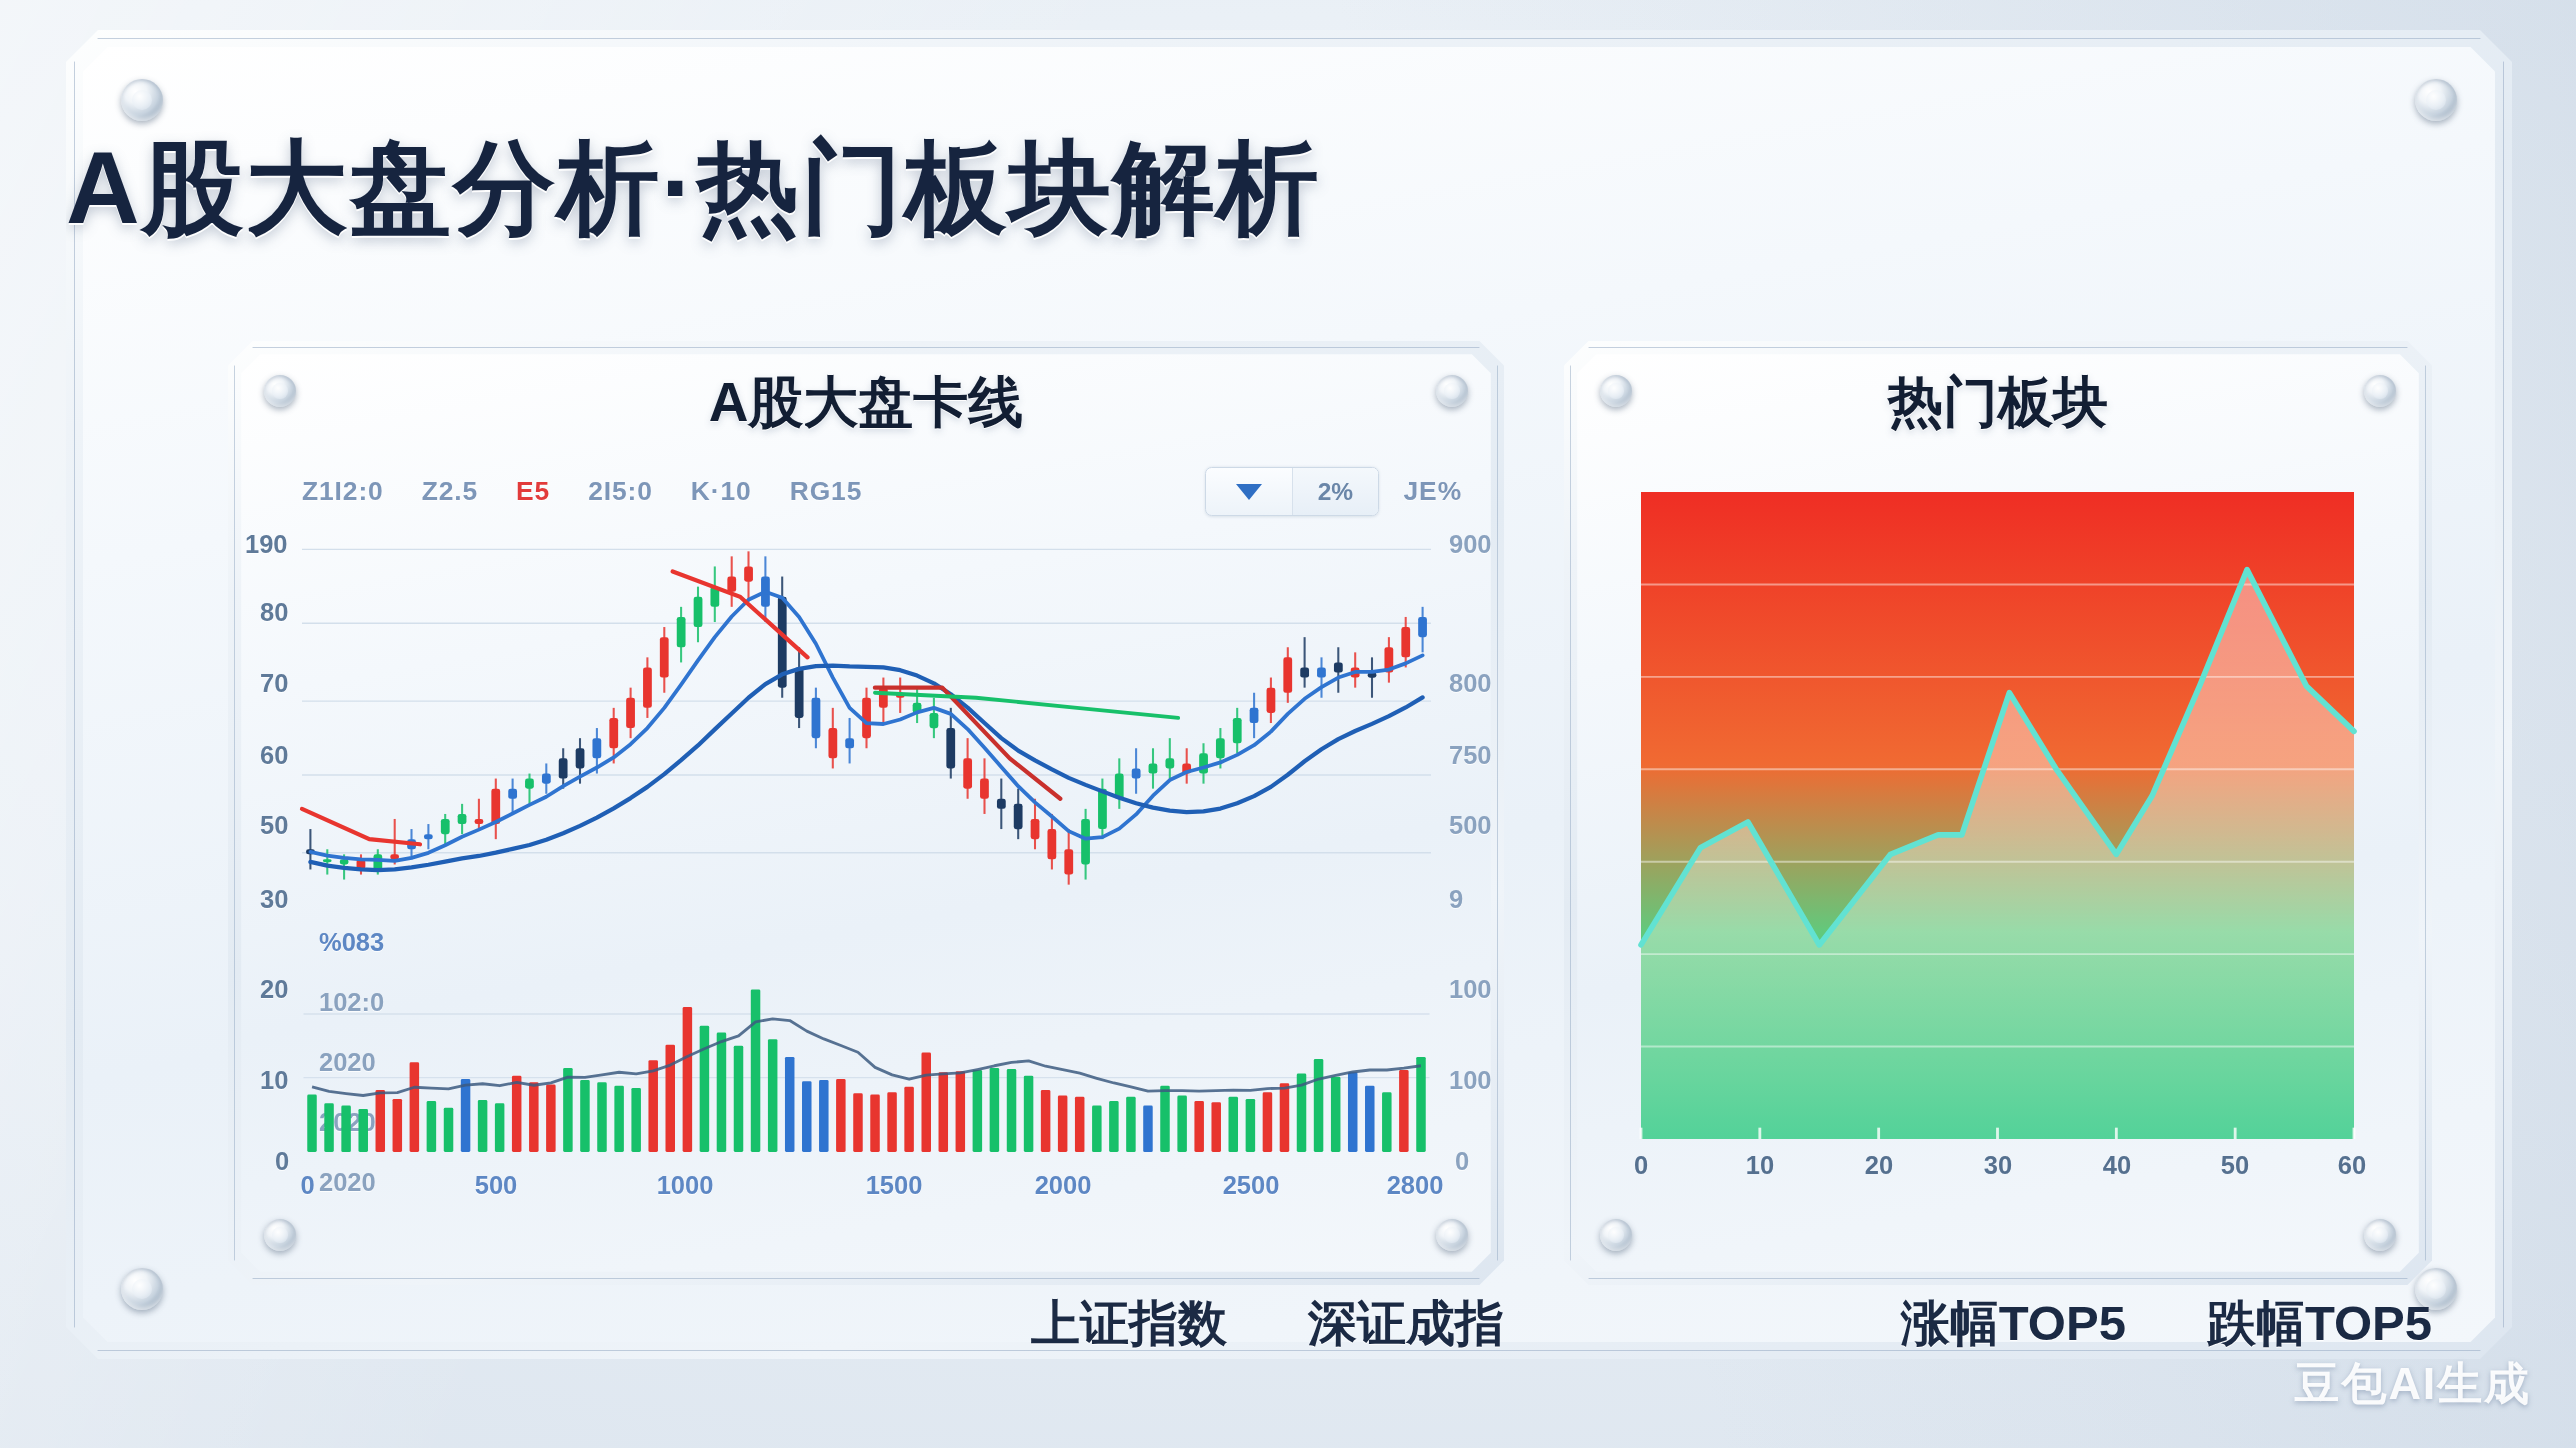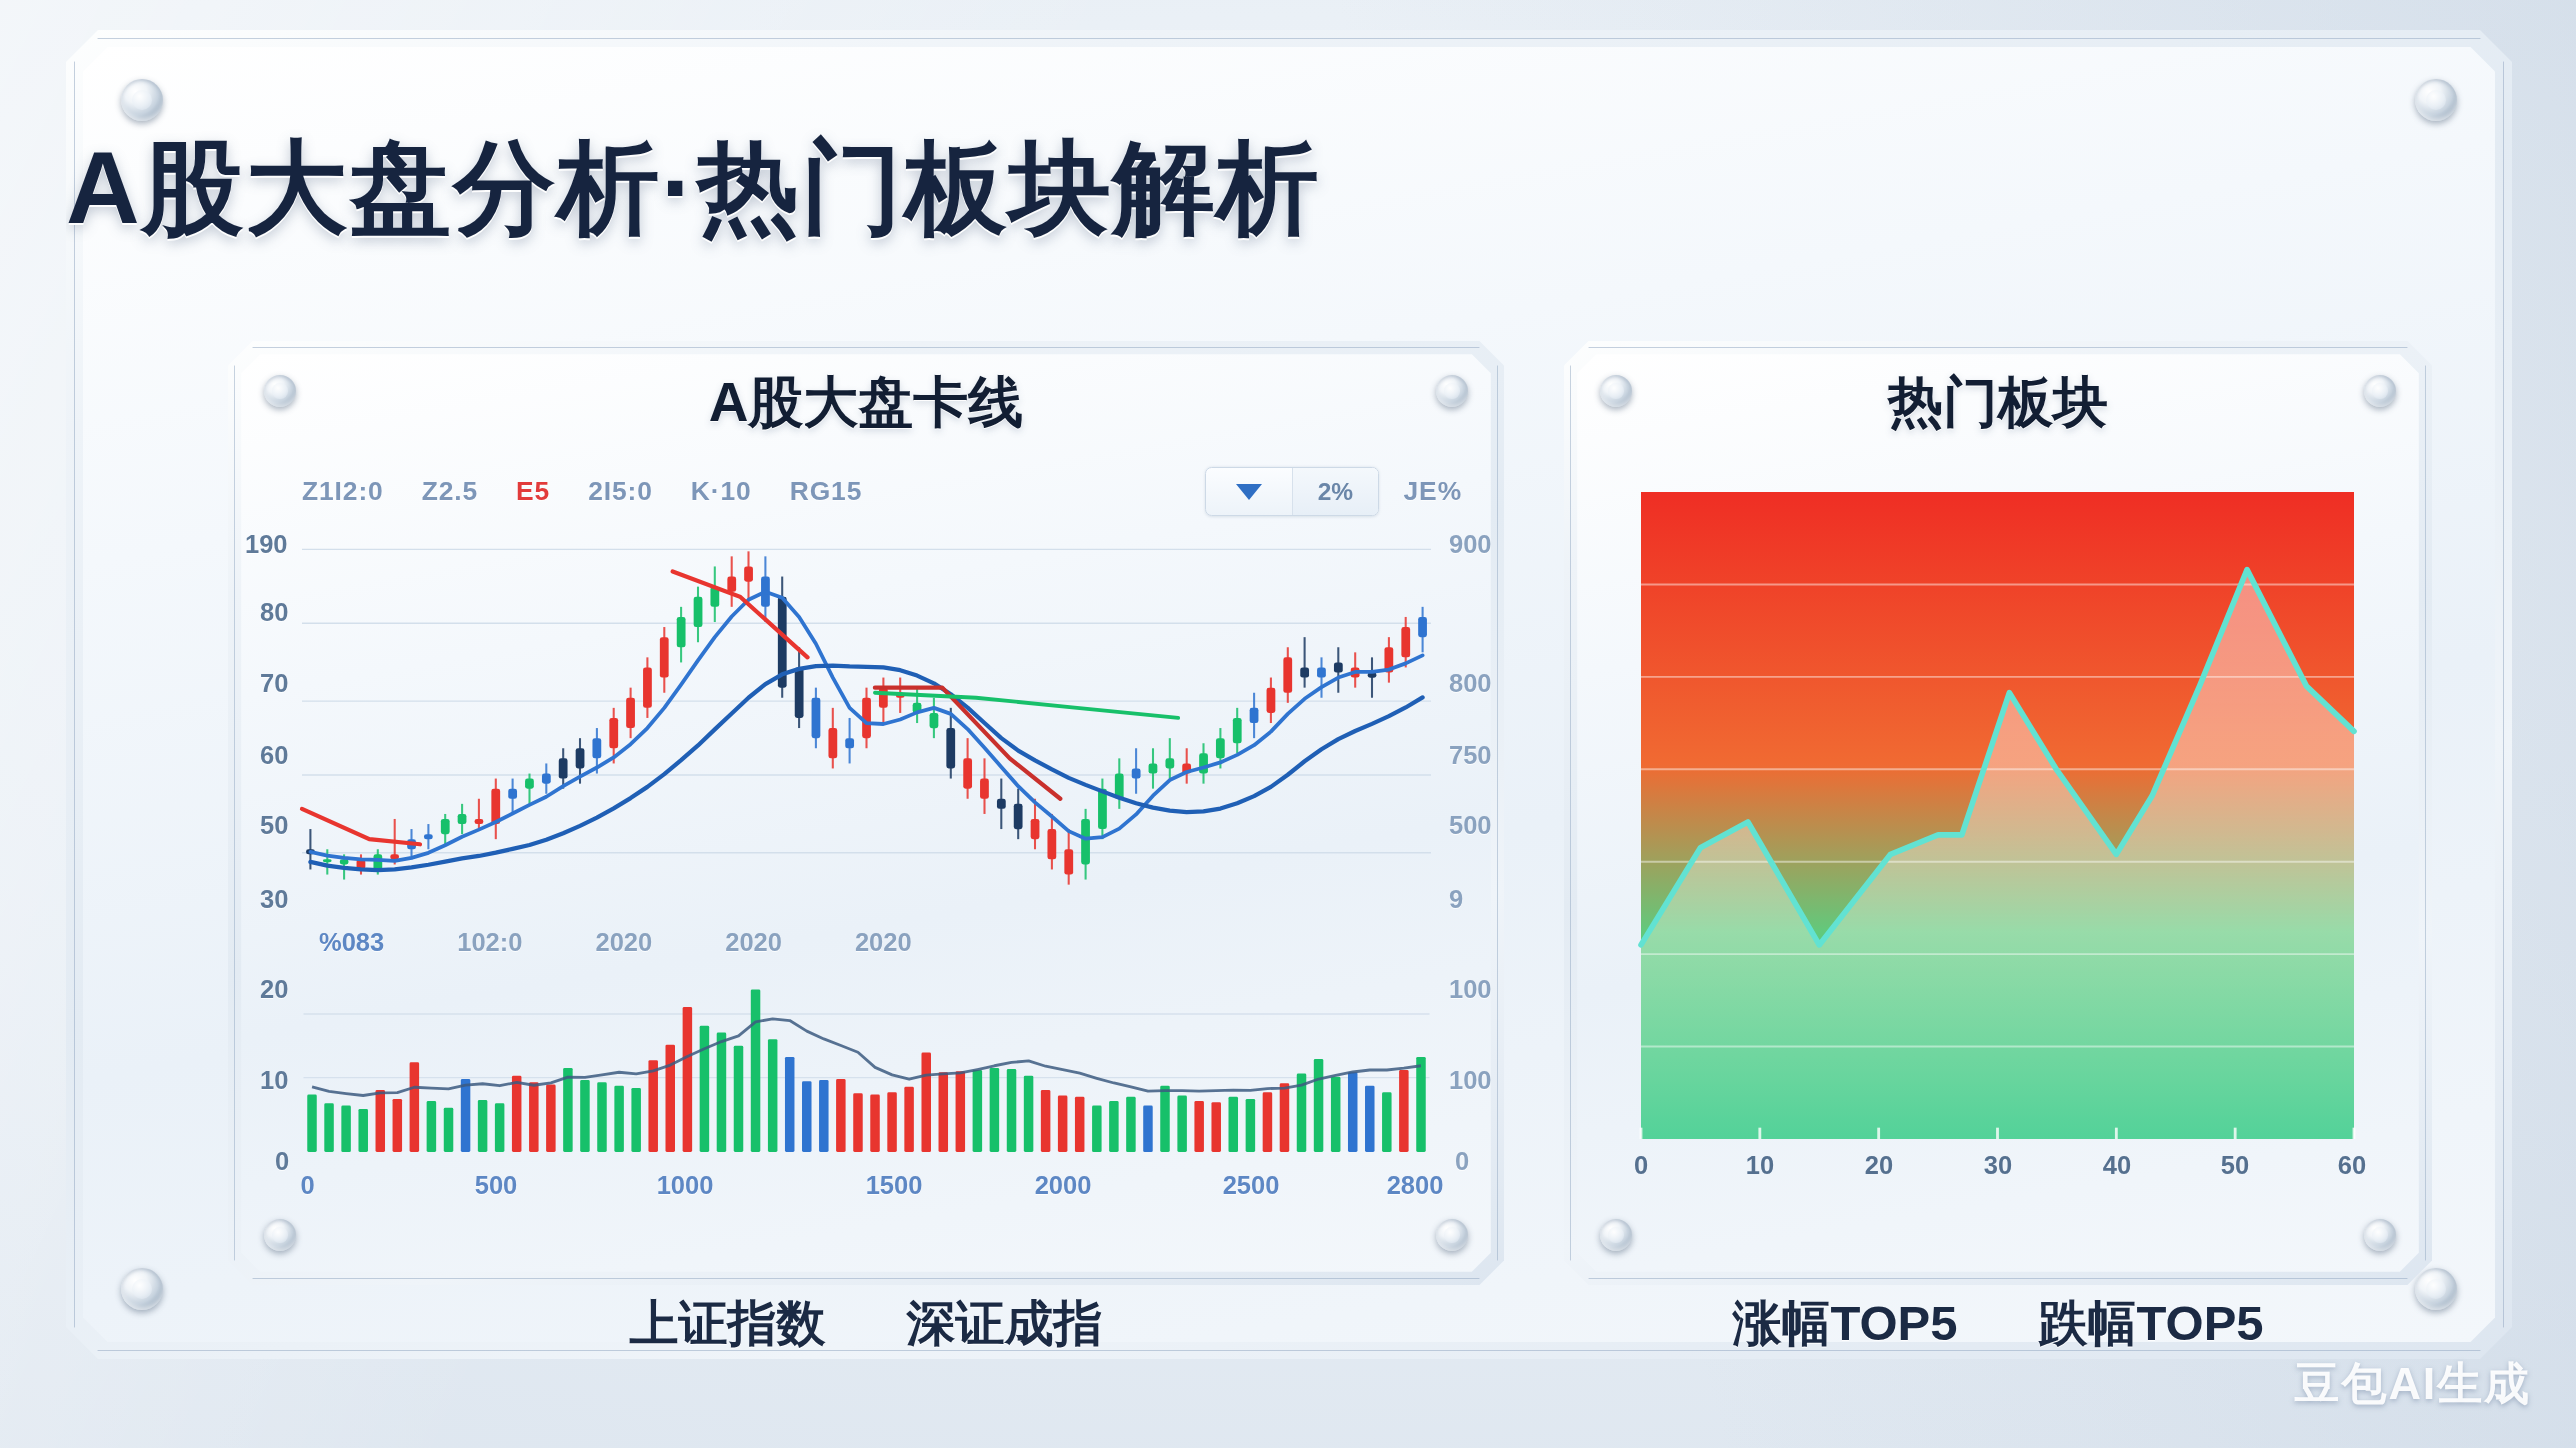--- a/index.html
+++ b/index.html
@@ -111,34 +111,34 @@
   #vol-area{left:74px;top:634px;width:1129px;height:177px;}
   svg{display:block;overflow:visible;}
 
   .axis-lbl{
     position:absolute;font-size:25.5px;color:#5f7a99;font-weight:600;
     text-shadow:0 0.9px 0 rgba(255,255,255,.85);white-space:nowrap;
   }
   .axis-lbl.dim{color:#8aa2bf;}
   .axis-lbl.blueish{color:#5d87c4;}
 
-  .mid-tags{position:absolute;left:91px;top:587px;display:flex;gap:73px;}
+  .mid-tags{position:absolute;left:91px;top:587px;display:flex;gap:31px;flex-direction:column;}
   .mid-tags .axis-lbl{position:static;}
 
   #x-ticks{position:absolute;left:74px;top:830px;width:1129px;height:40px;}
   #x-ticks span{position:absolute;transform:translateX(-50%);}
 
   
   #sector-area{left:77px;top:151px;width:713px;height:647px;position:absolute;}
   #sector-x{position:absolute;left:77px;top:810px;width:713px;height:38px;}
   #sector-x span{position:absolute;transform:translateX(-50%);font-size:25.5px;color:#55708f;font-weight:600;}
 
   
   .legend-row{
-    position:absolute;display:flex;justify-content:center;gap:81px;
+    position:absolute;display:flex;justify-content:flex-end;gap:81px;
     font-size:49px;font-weight:600;color:#1b2a44;white-space:nowrap;
     text-shadow:0 0.9px 0 rgba(255,255,255,.9);
   }
   #legend-left{left:162px;width:1276px;top:1261px;}
   #legend-right{left:1498px;width:868px;top:1261px;}
 
   
   #watermark{
     position:absolute;right:45px;bottom:34px;
     font-size:45px;font-weight:700;color:rgba(255,255,255,.92);

